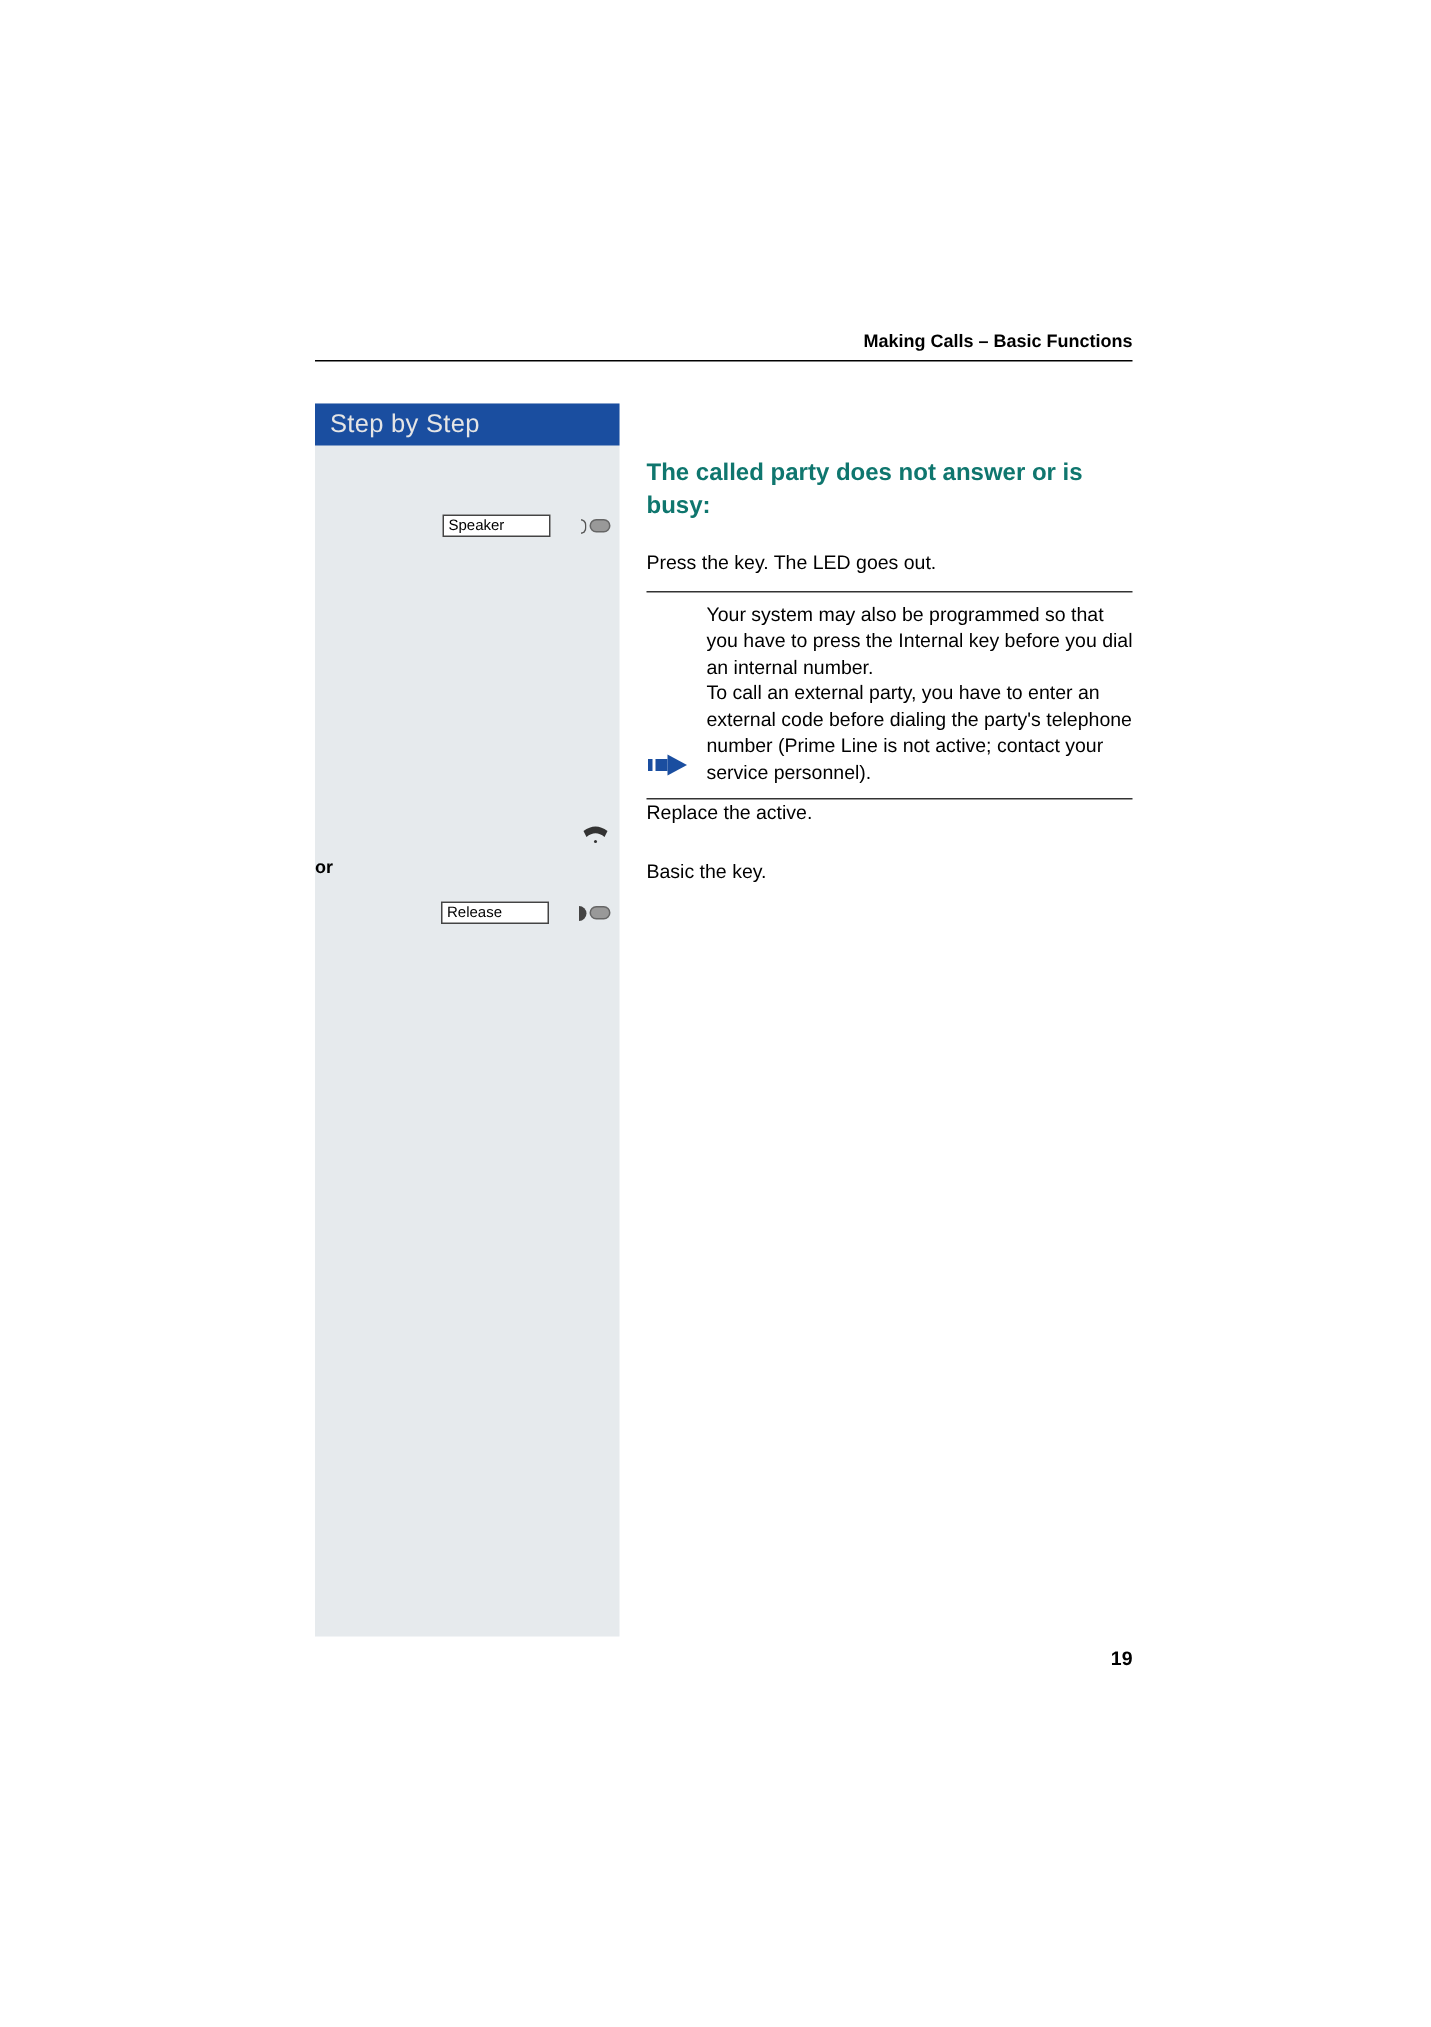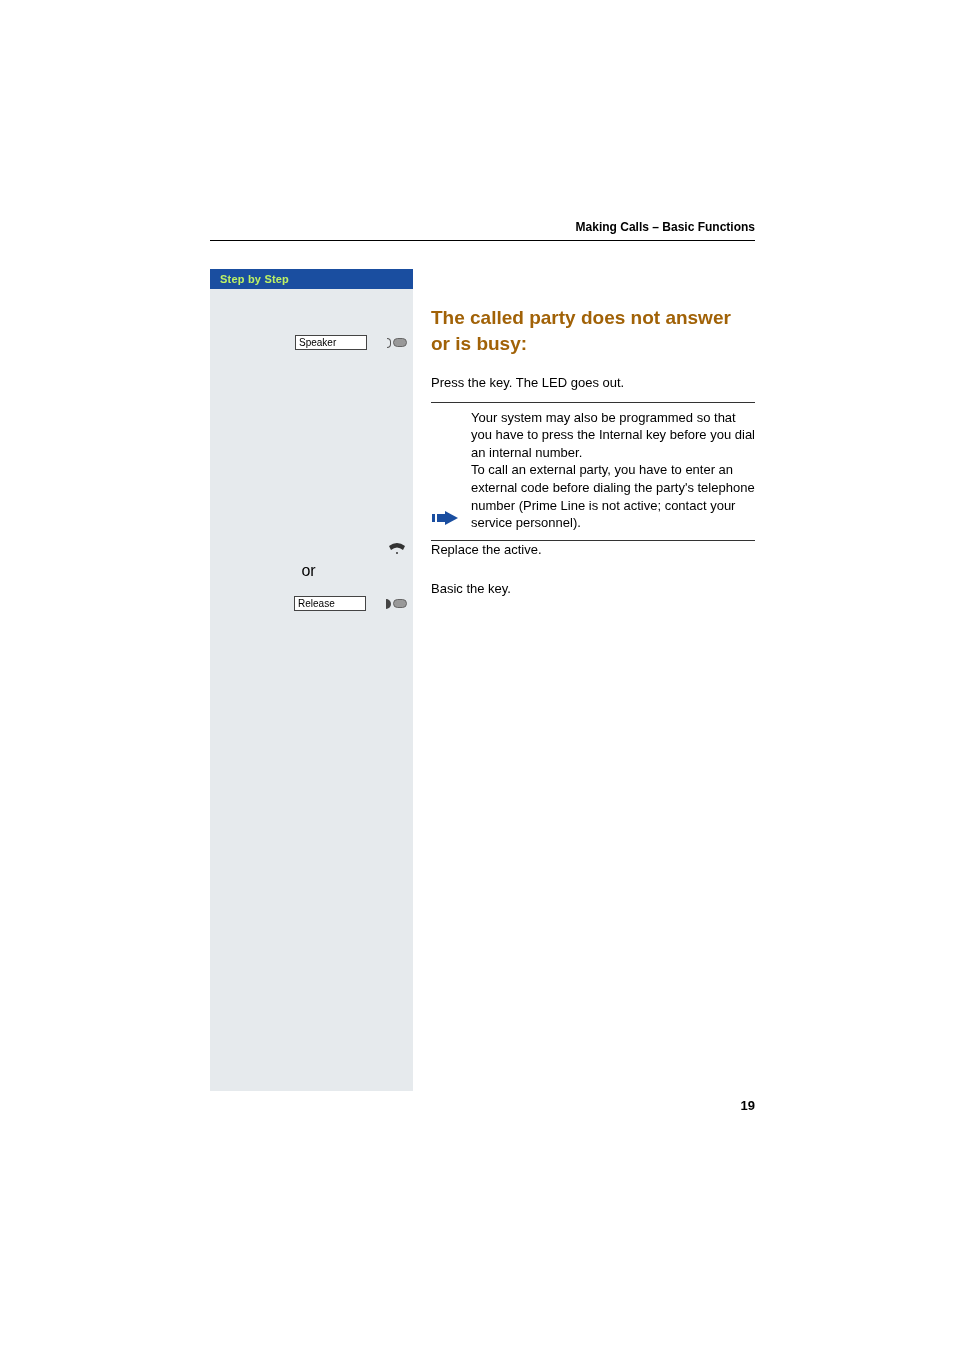--- a/index.html
+++ b/index.html
@@ -39,23 +39,23 @@
   .right-col {
     flex: 1;
     padding-left: 18px;
     padding-top: 36px;
     font-size: 13px;
     line-height: 1.35;
     color: #000;
   }
   .step-header {
     background: #1a4ea0;
-    color: #bef264;
-    font-weight: bold;
-    font-size: 11px;
+    color: #e5e5e5;
+    font-weight: normal;
+    font-size: 17px;
     padding: 4px 10px;
     font-family: Arial, sans-serif;
     letter-spacing: 0.2px;
   }
   .left-item {
     display: flex;
     justify-content: flex-end;
     align-items: center;
     padding-right: 6px;
     gap: 20px;
@@ -63,29 +63,29 @@
   .key-label {
     border: 1px solid #444;
     font-size: 10px;
     font-family: Arial, sans-serif;
     padding: 0 3px;
     background: #fff;
     min-width: 72px;
     line-height: 13px;
   }
   .or-label {
+    font-size: 12px;
+    font-weight: bold;
+    text-align: left;
+    padding-right: 6px;
+  }
+  .subheading {
+    color: #0f766e;
+    font-weight: bold;
     font-size: 16px;
-    font-weight: normal;
-    text-align: center;
-    padding-right: 6px;
-  }
-  .subheading {
-    color: #a16207;
-    font-weight: bold;
-    font-size: 19px;
     margin-bottom: 18px;
   }
   .body-text {
     font-size: 13px;
     margin-bottom: 10px;
   }
   .note-box {
     border-top: 1px solid #333;
     border-bottom: 1px solid #333;
     padding: 6px 0 8px 0;

